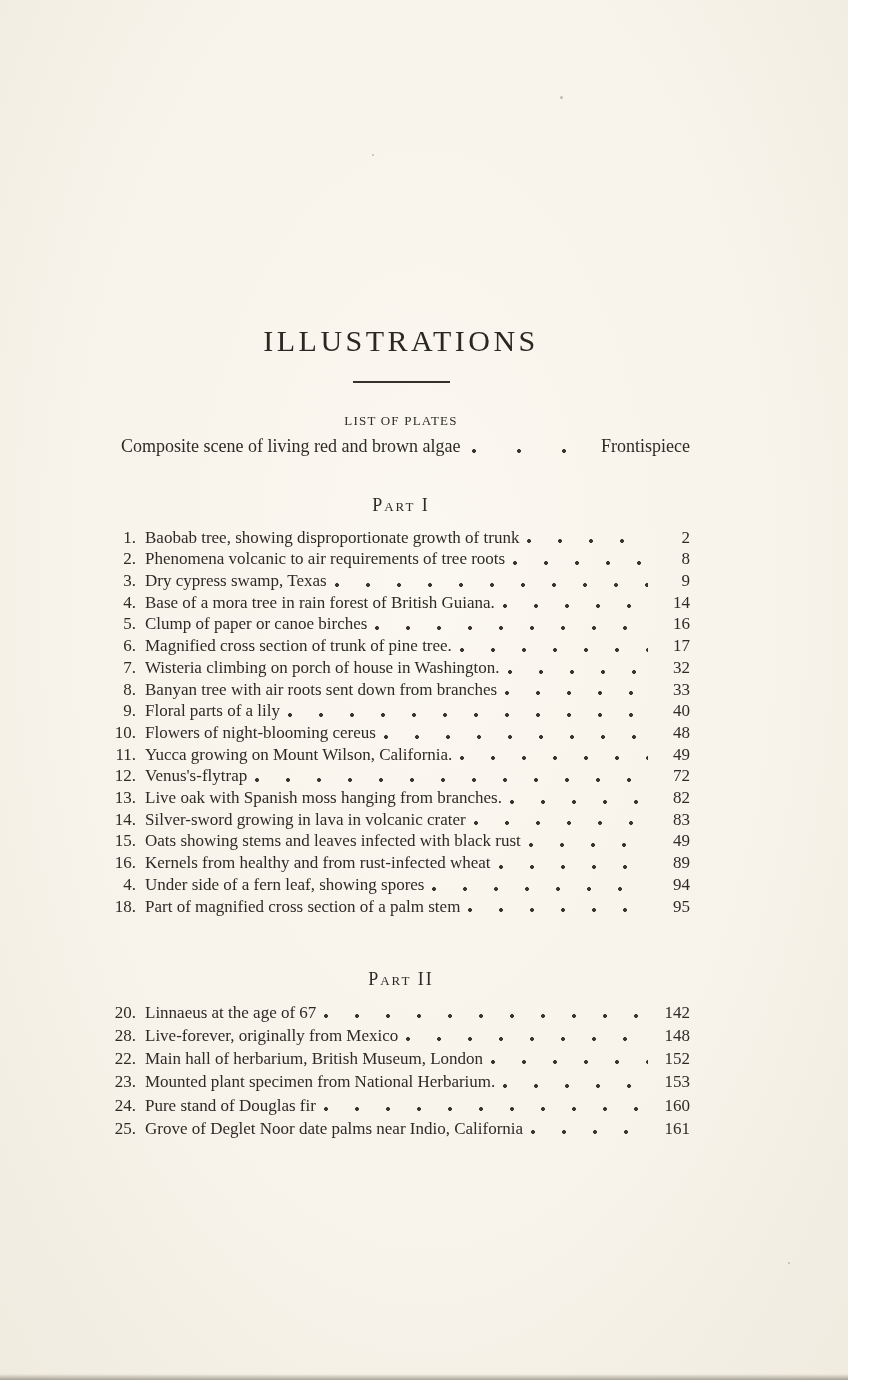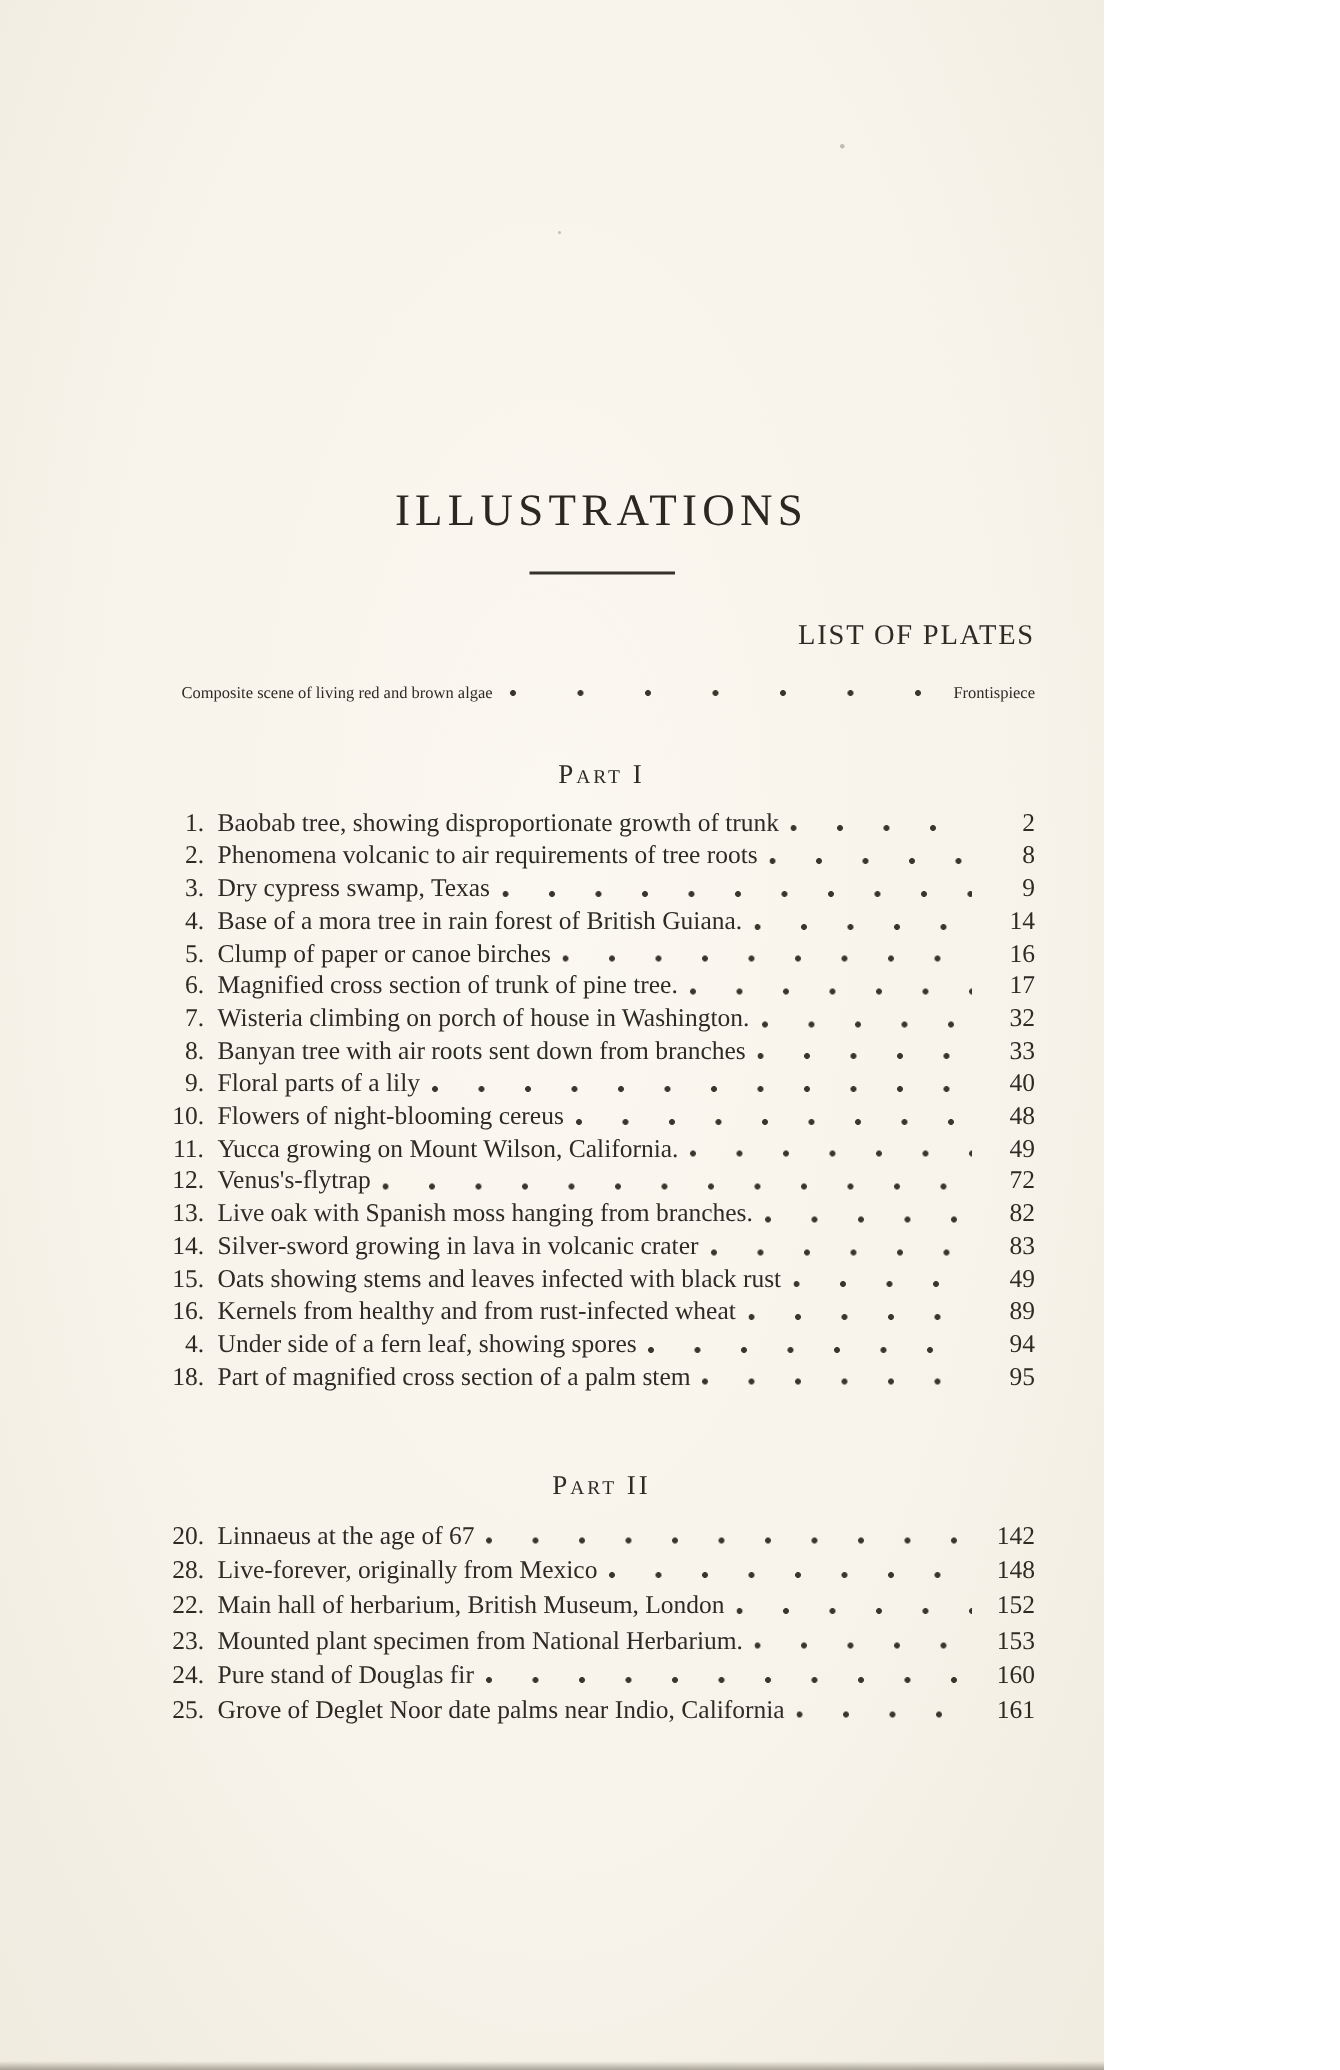--- a/index.html
+++ b/index.html
@@ -2,21 +2,21 @@
 <html><head>
 <meta charset="utf-8">
 <style>
   html, body { margin: 0; padding: 0; }
   body {
     width: 893px;
     font-family: "Liberation Serif", "DejaVu Serif", serif;
   }
   .page {
     position: relative;
-    width: 736px;
+    width: 848px;
     height: 1380px;
     overflow: hidden;
     color: #2e2b25;
     background: radial-gradient(ellipse at 50% 42%, #fbf8f1 0%, #f7f3ea 60%, #f0ebdf 100%);
   }
   .content {
     position: absolute;
     left: 112px;
     top: 0;
     width: 578px;
@@ -31,31 +31,31 @@
     line-height: 1.2;
     color: #2b2822;
   }
   .rule {
     width: 97px;
     margin: 22px auto 0 auto;
     border-top: 2.5px solid #35322b;
   }
   .list-heading {
     margin: 30px 0 0 0;
-    text-align: right;
-    font-size: 19px;
+    text-align: center;
+    font-size: 13px;
     font-weight: 400;
     letter-spacing: 1.2px;
     line-height: 1.2;
   }
   .frontispiece {
-    margin-top: 19px;
+    margin-top: 6px;
     display: flex;
     align-items: flex-end;
-    font-size: 11px;
+    font-size: 18px;
     line-height: 1.3;
     white-space: nowrap;
   }
   .fp-label { flex: none; }
   .part { margin: 0; }
   .part + .part { margin-top: 52px; }
   .part-heading {
     margin: 37px 0 0 0;
     text-align: center;
     font-size: 18px;

